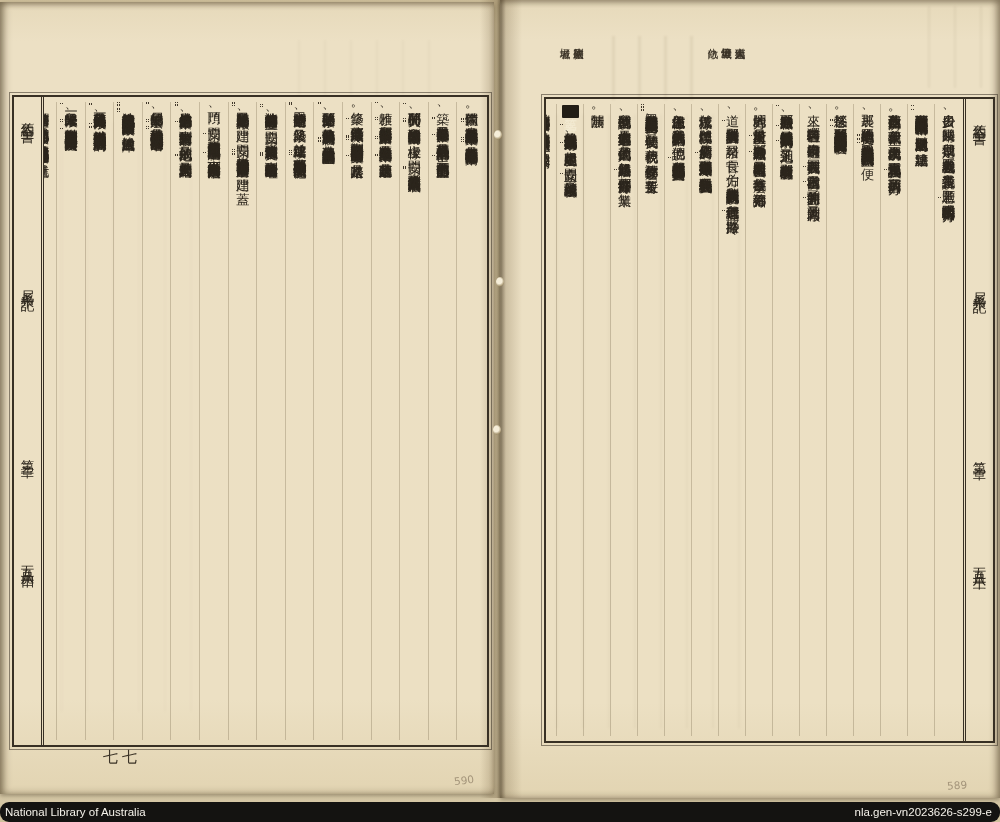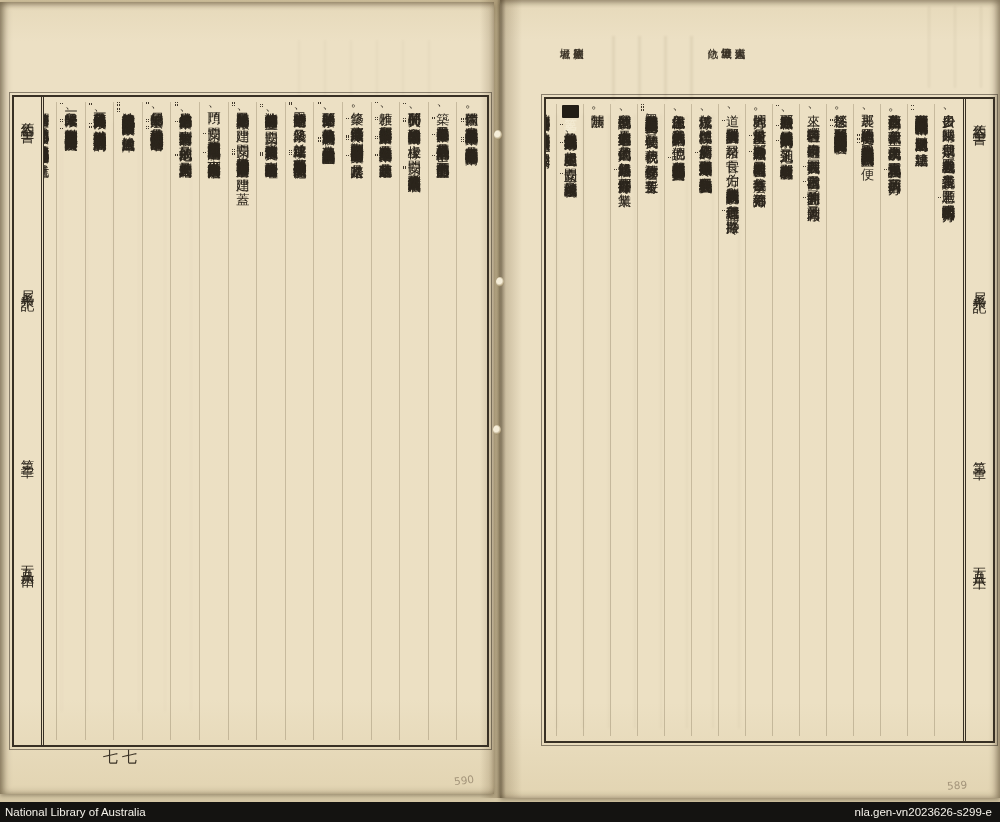--- a/index.html
+++ b/index.html
@@ -52,21 +52,21 @@
          filter:blur(1.2px);pointer-events:none;}
   .b1{left:556px;top:114px;width:205px;height:615px;opacity:.38;}
   .b2{left:612px;top:36px;width:88px;height:64px;opacity:.75;}
   .b3{left:928px;top:6px;width:60px;height:82px;opacity:.65;}
   .b4{left:298px;top:40px;width:132px;height:56px;opacity:.4;}
   .b5{left:60px;top:122px;width:150px;height:590px;opacity:.18;}
 
   .footerbar{position:absolute;left:0;bottom:0;width:100%;height:20px;background:#141311;
              color:#f5f2ea;font-family:"Liberation Sans","DejaVu Sans",sans-serif;font-size:11.5px;
              display:flex;justify-content:space-between;align-items:center;
-             padding:0 8px 0 5px;box-sizing:border-box;}
+             padding:0 8px 0 5px;box-sizing:border-box;border-radius:9px;}
 </style>
 </head>
 <body>
 
 <div class="scan">
 
   <div class="paper paper-l"></div>
   <div class="paper paper-r"></div>
   <div class="gutter"></div>
   <div class="stitch" style="left:494px;top:130px;"></div>

